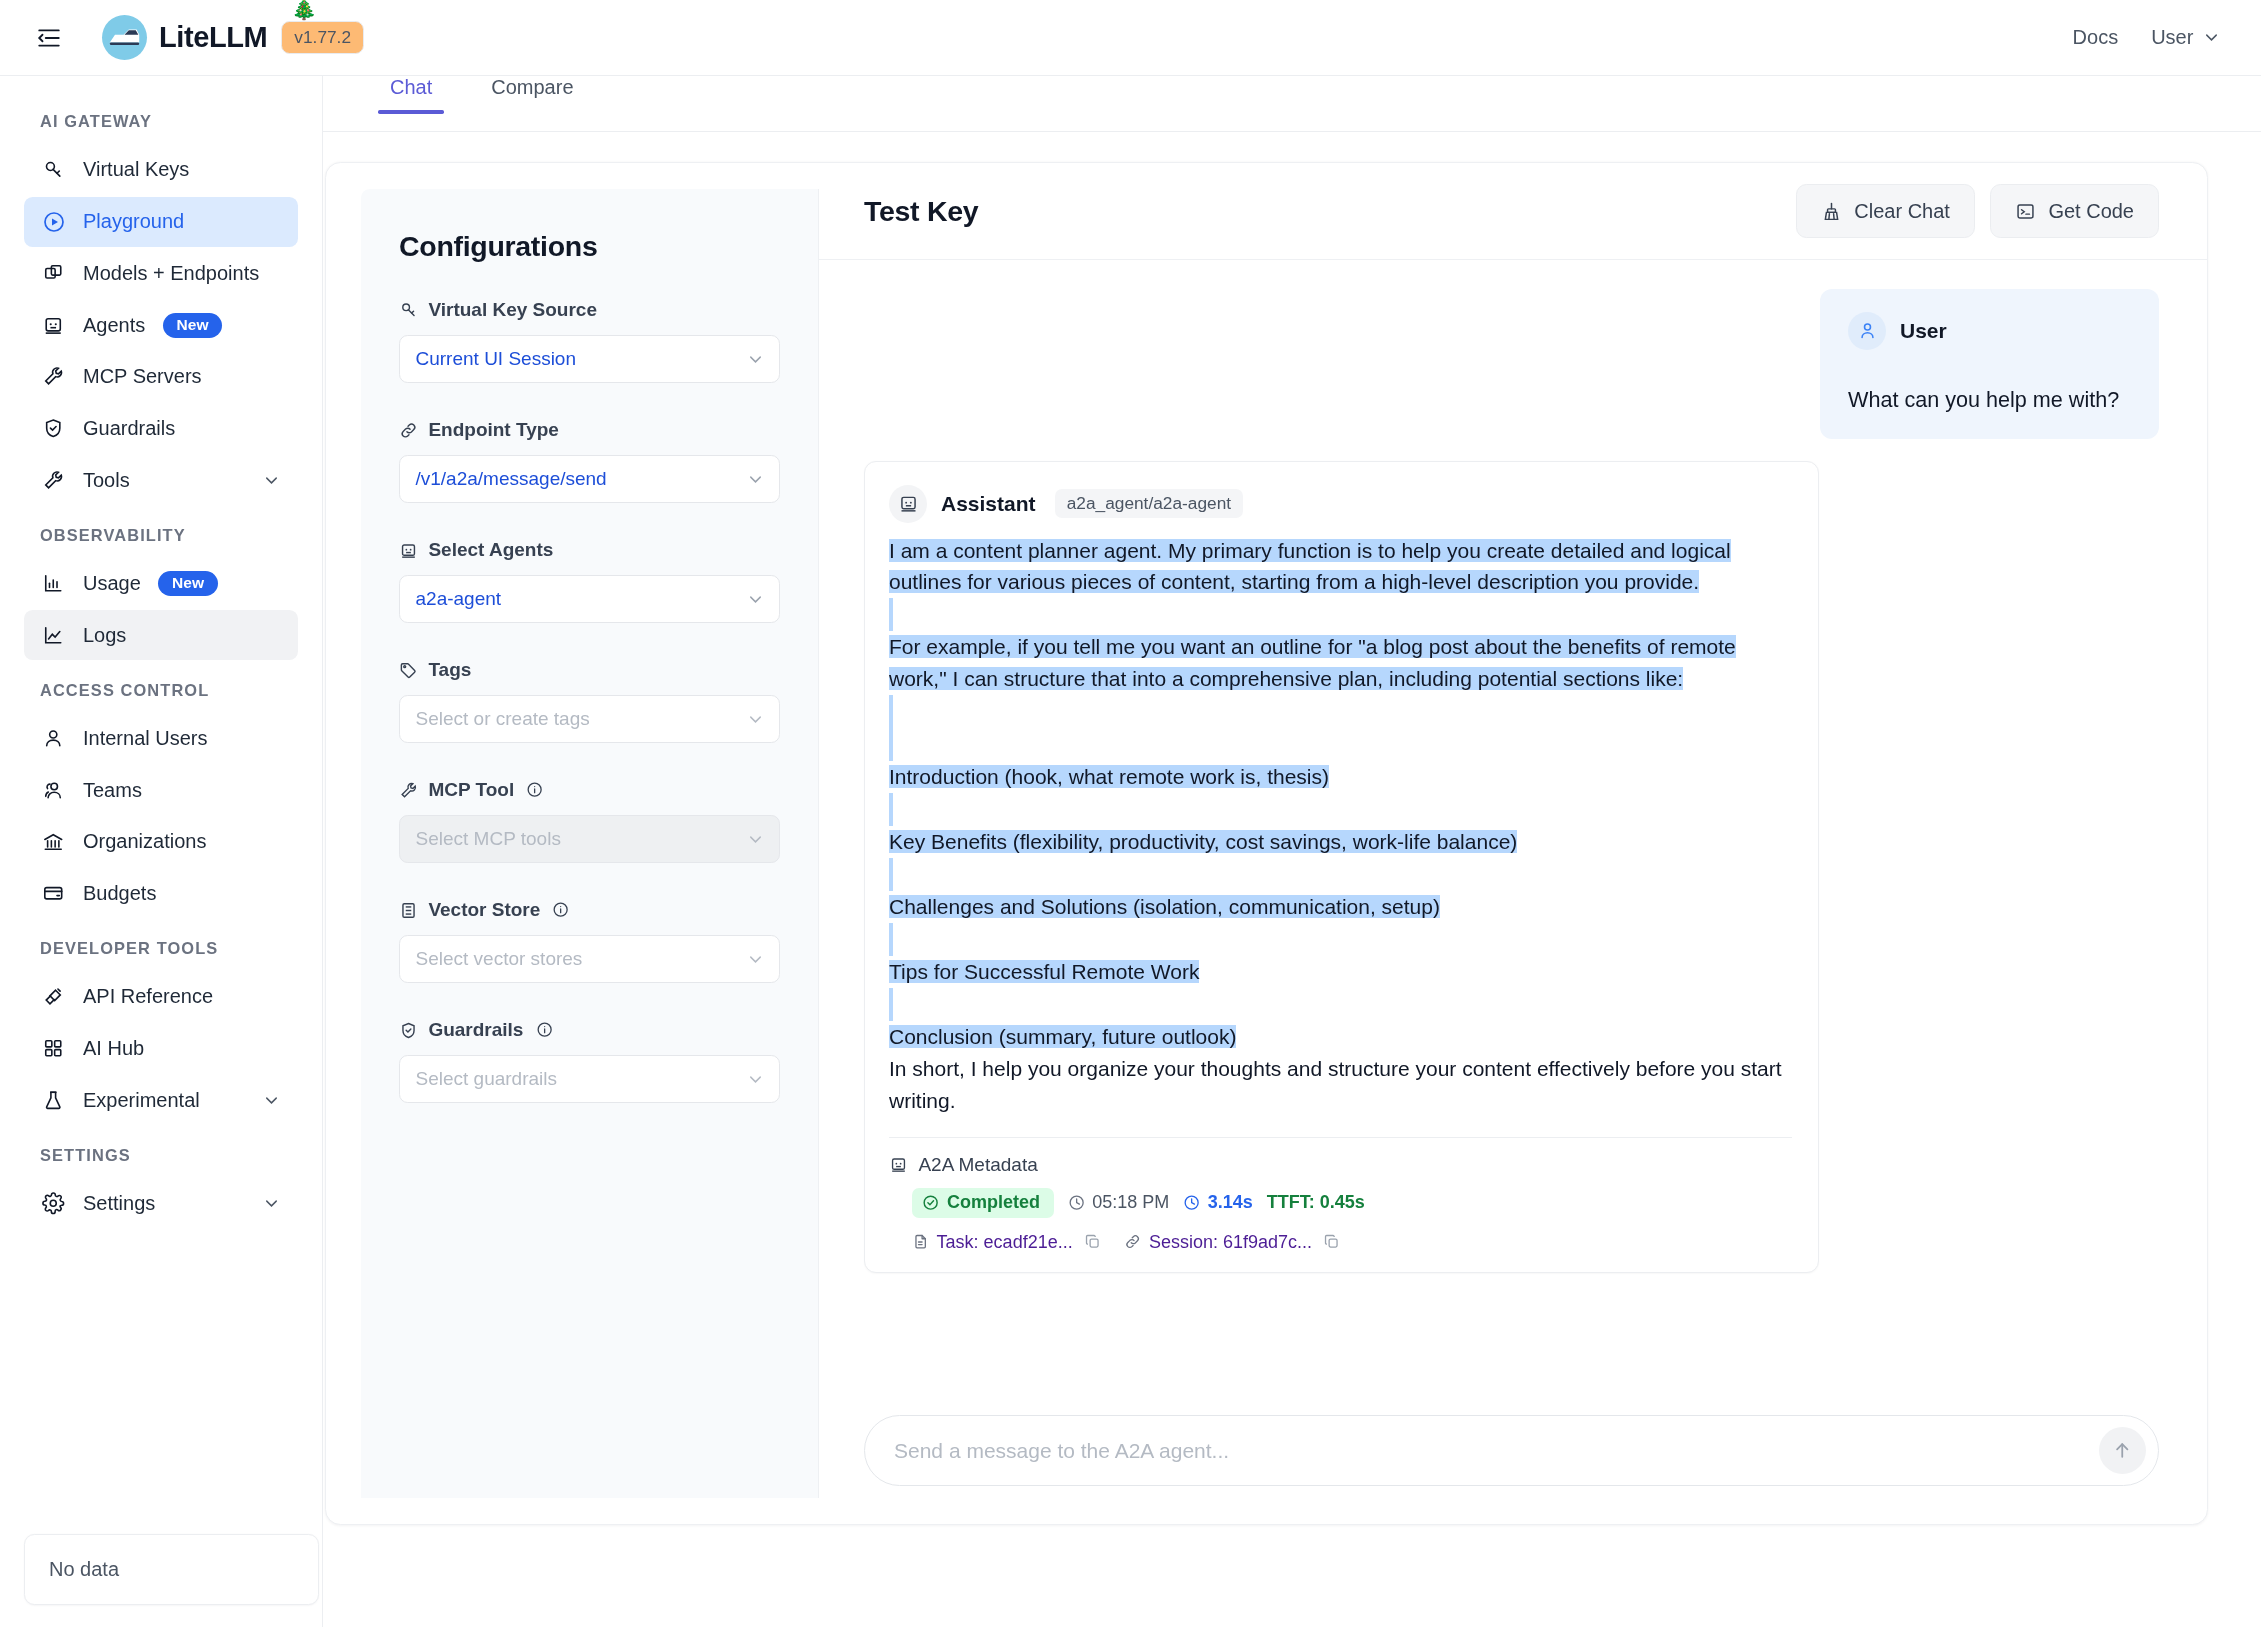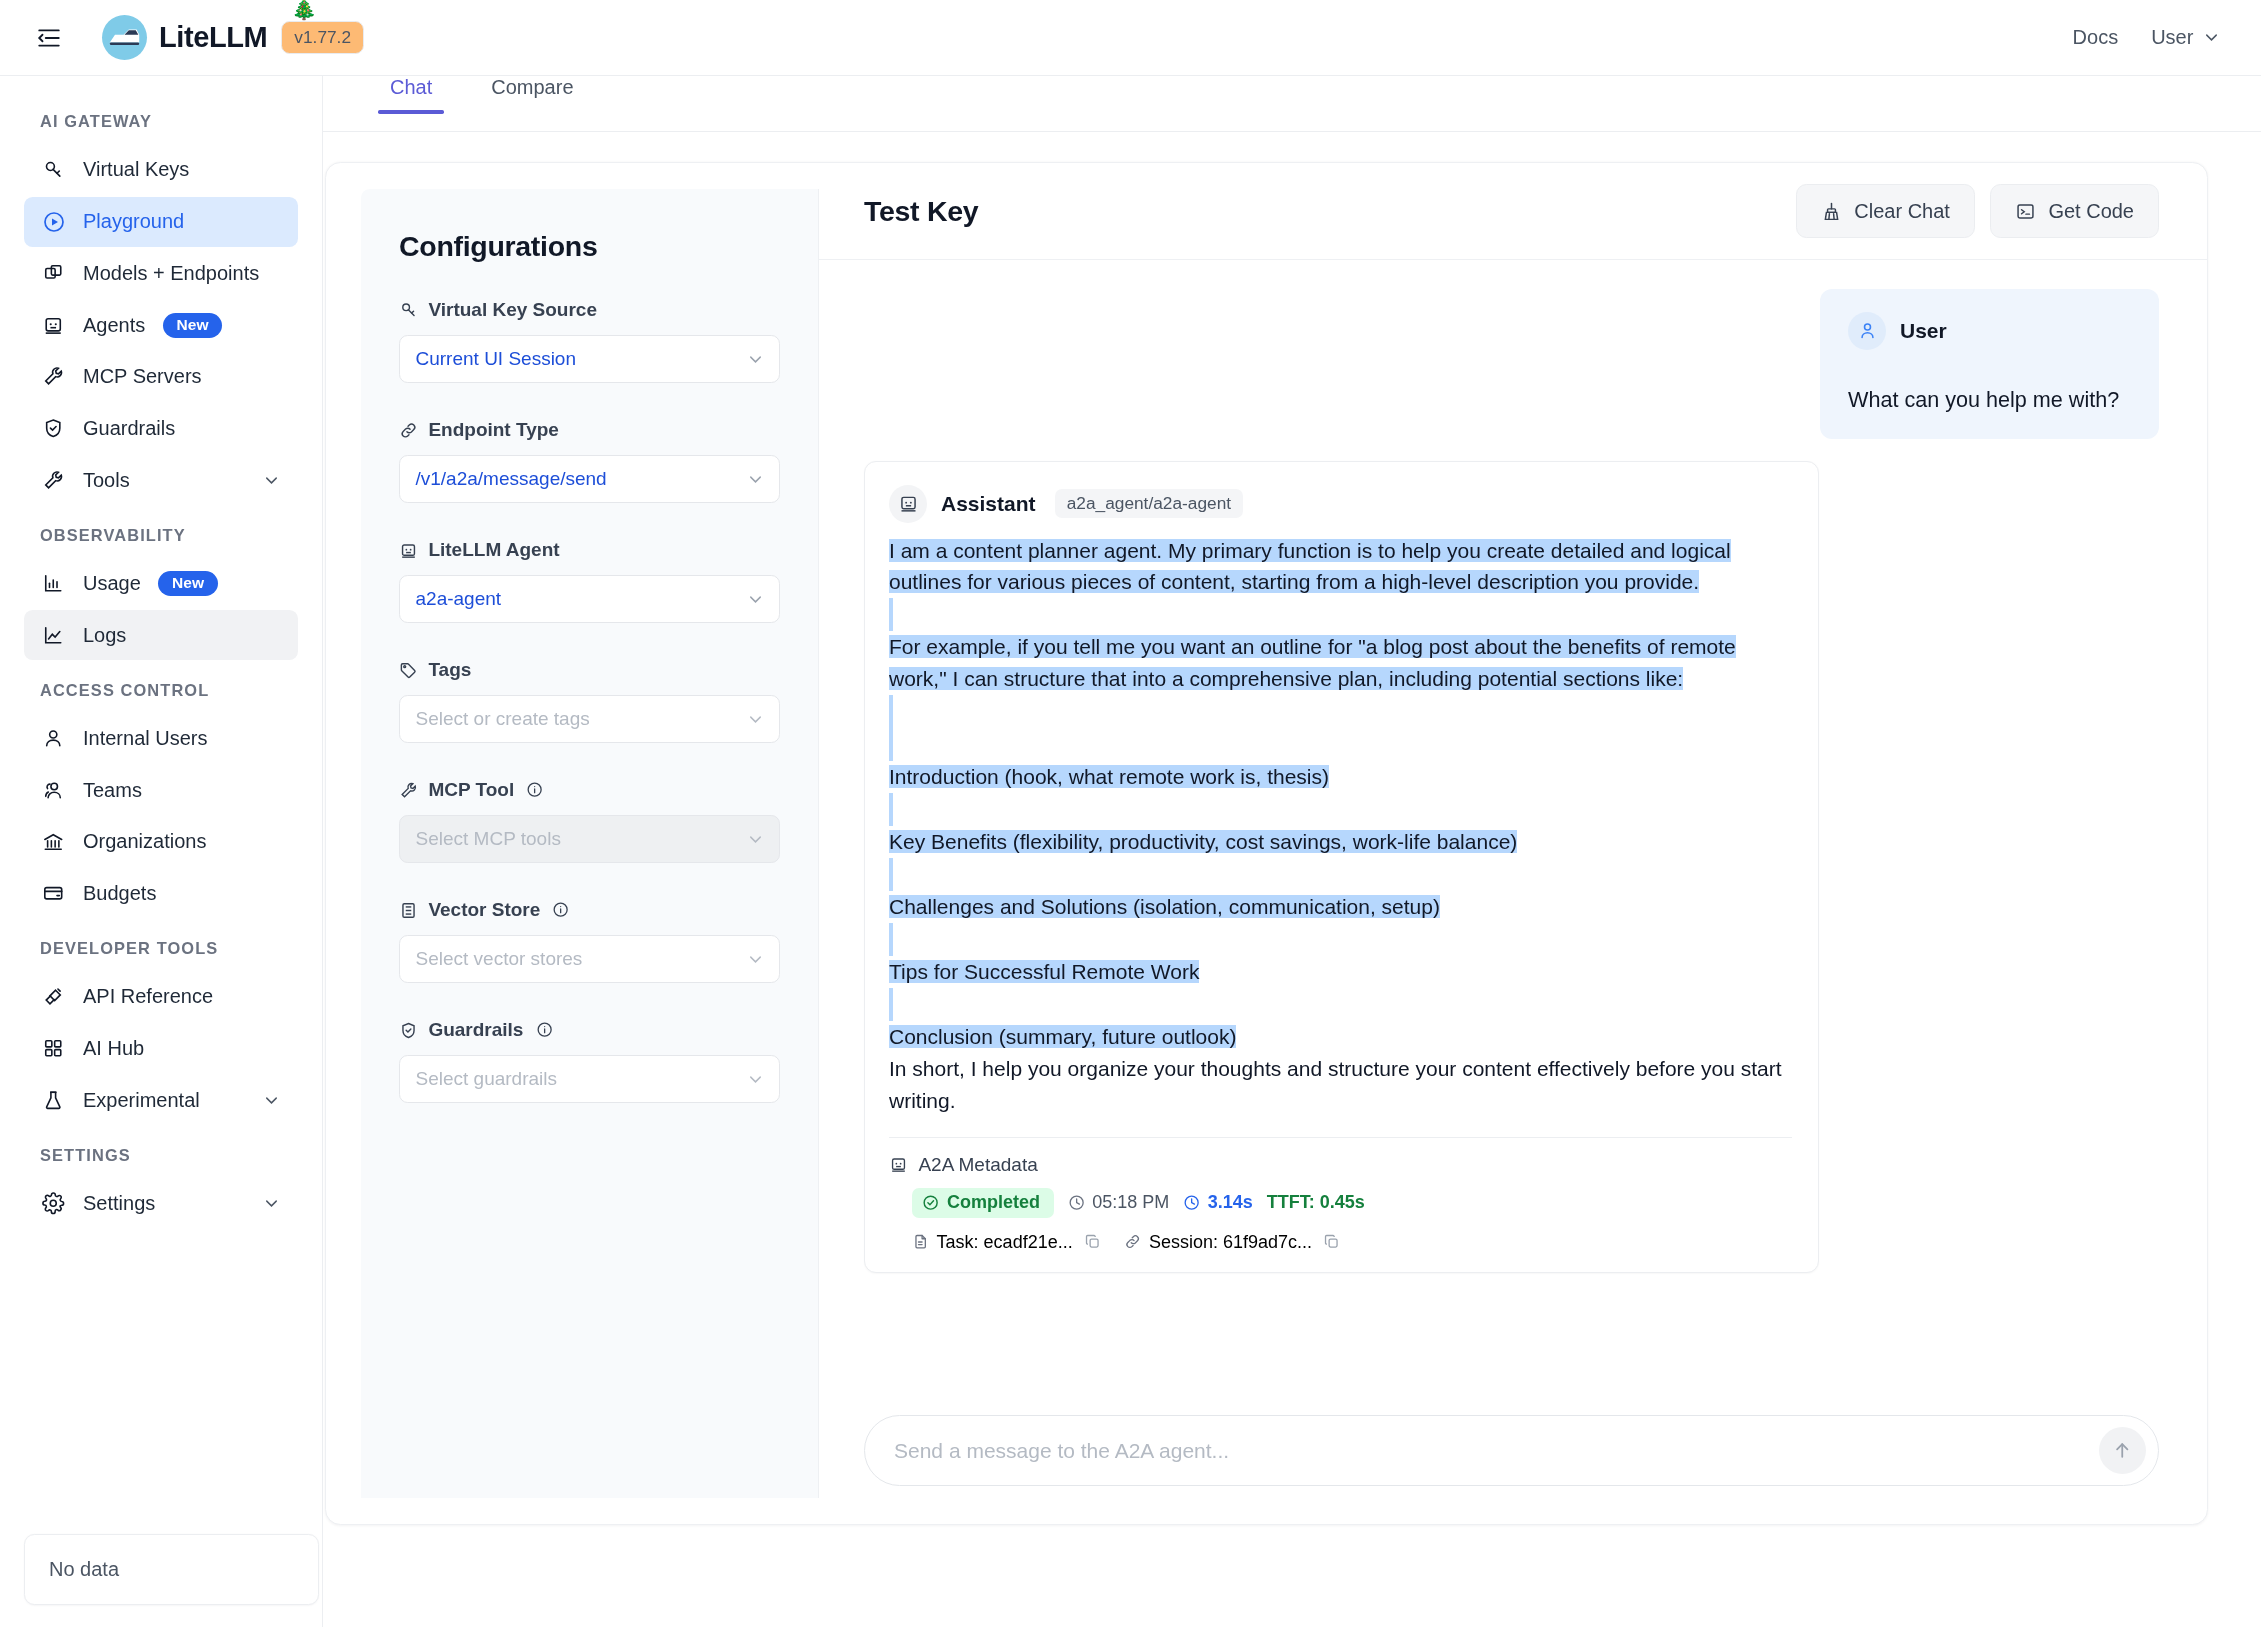--- a/index.html
+++ b/index.html
@@ -184,21 +184,21 @@
   .meta-row1 { display: flex; align-items: center; gap: 14px; margin-top: 12px; padding-left: 22.5px; text-align: center; }
   .pill-completed {
     background: #dcfce7; color: #15803d; border-radius: 7px;
     padding: 4.3px 14px 4.3px 10.4px; font-size: 18px; font-weight: 600;
     display: flex; align-items: center; gap: 7.8px;
   }
   .meta-chip { display: flex; align-items: center; gap: 7px; font-size: 18px; color: #4b5563; }
   .meta-chip.blue { color: #2563eb; font-weight: 600; }
   .meta-chip.green { color: #15803d; font-weight: 600; }
   .meta-row2 { display: flex; align-items: center; gap: 22.5px; margin-top: 14px; padding-left: 22.5px; }
-  .meta-id { display: flex; align-items: center; gap: 7.8px; font-size: 18px; color: #000000; }
+  .meta-id { display: flex; align-items: center; gap: 7.8px; font-size: 18px; color: #4c1d95; }
   .copy-btn { cursor: pointer; display: flex; margin-left: 3.5px; }
 
   
   .composer-wrap { padding: 0 48px 38px 45px; }
   .composer {
     height: 71px; border: 0.9px solid #e4e7eb; border-radius: 863px;
     display: flex; align-items: center; padding: 0 12px 0 29px; background: #fff;
   }
   .composer-input {
     flex: 1; border: none; outline: none; font-size: 21px;
@@ -522,21 +522,21 @@
       <div class="field-label">
         <span>
             <svg width="19" height="19" viewBox="0 0 24 24" fill="none" stroke="#374151" stroke-width="1.8">
               <rect x="4.5" y="5" width="15" height="13" rx="2"></rect>
               <circle cx="9.3" cy="11" r="1.1" fill="#374151" stroke="none"></circle>
               <circle cx="14.7" cy="11" r="1.1" fill="#374151" stroke="none"></circle>
               <line x1="9" y1="14.6" x2="15" y2="14.6"></line>
               <line x1="4" y1="20.4" x2="20" y2="20.4"></line>
             </svg>
           </span>
-        <span>LiteLLM Agent</span>
+        <span>Select Agents</span>
       </div>
       <div class="select-box">
         <span>a2a-agent</span>
         <span class="select-caret">
             <svg width="19" height="19" viewBox="0 0 24 24" fill="none" stroke="#9aa2ad" stroke-width="1.8" stroke-linecap="round">
               <polyline points="6,9 12,15 18,9"></polyline>
             </svg>
           </span>
       </div>
     </div>

